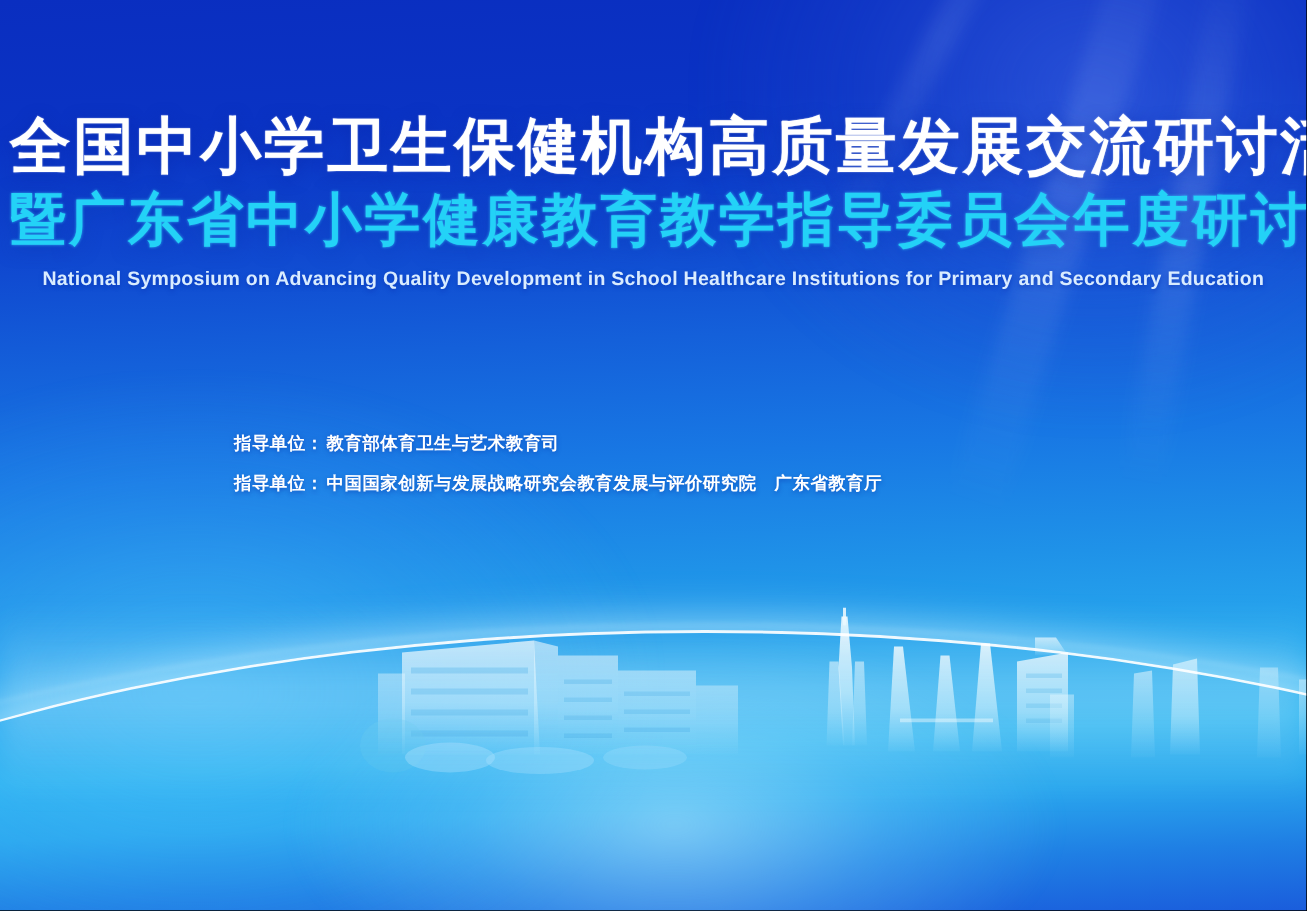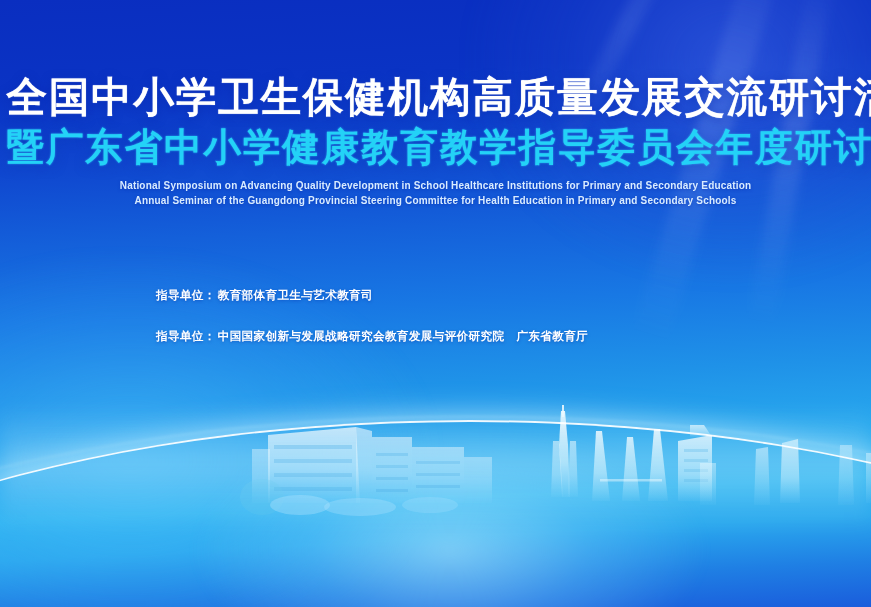--- a/index.html
+++ b/index.html
@@ -144,21 +144,21 @@
        0 2px 12px rgba(10,60,180,0.5);
   }
 
   .subtitle {
     position: absolute;
     left: 0; right: 0; top: 178px;
     text-align: center;
   }
   .subtitle p {
     margin: 0;
-    font-size: 10px;
+    font-size: 13px;
     line-height: 15px;
     font-weight: 700;
     color: #d9ecff;
     letter-spacing: 0.18px;
     white-space: nowrap;
     text-shadow: 0 1px 3px rgba(10,45,175,0.55);
   }
 
   
   .datebar-wrap {
@@ -193,21 +193,21 @@
   }
   .datebar .dt-date { letter-spacing: 0.2px; }
 
   
   .orgs {
     position: absolute;
     left: 156px;
     top: 288px;
     display: flex;
     flex-direction: column;
-    gap: 26px;
+    gap: 12px;
   }
   .org-row {
     font-size: 11.6px;
     font-weight: 700;
     color: #ffffff;
     letter-spacing: 0.35px;
     white-space: nowrap;
     text-shadow: 0 1px 3px rgba(8,50,170,0.5);
   }
   .org-row .label { margin-right: 2px; }
@@ -326,21 +326,20 @@
   <div class="arc2"></div>
   <div class="arc"></div>
 
   <div class="headline">
     <h1 class="title-line1">全国中小学卫生保健机构高质量发展交流研讨活动</h1>
     <h2 class="title-line2">暨广东省中小学健康教育教学指导委员会年度研讨活动</h2>
   </div>
 
   <div class="subtitle">
     <p>National Symposium on Advancing Quality Development in School Healthcare Institutions for Primary and Secondary Education</p>
-    <p>Annual Seminar of the Guangdong Provincial Steering Committee for Health Education in Primary and Secondary Schools</p>
   </div>
 
 
   <div class="orgs">
       <div class="org-row"><span class="label">指导单位：</span><span class="val">教育部体育卫生与艺术教育司</span></div>
       <div class="org-row"><span class="label">指导单位：</span><span class="val">中国国家创新与发展战略研究会教育发展与评价研究院</span><span class="val">广东省教育厅</span></div>
     </div>
 
 </div>
 

